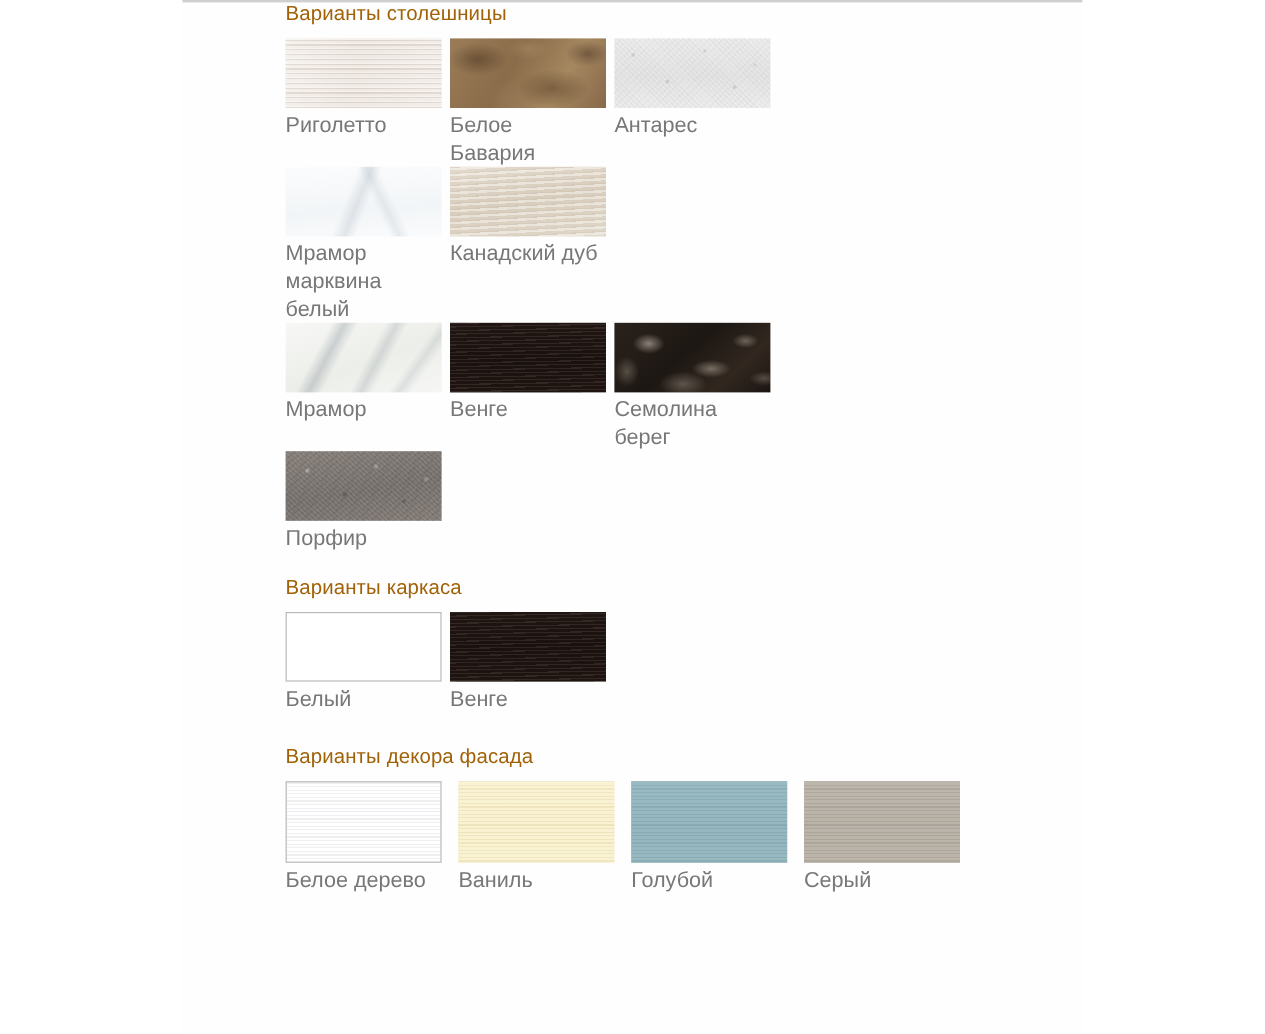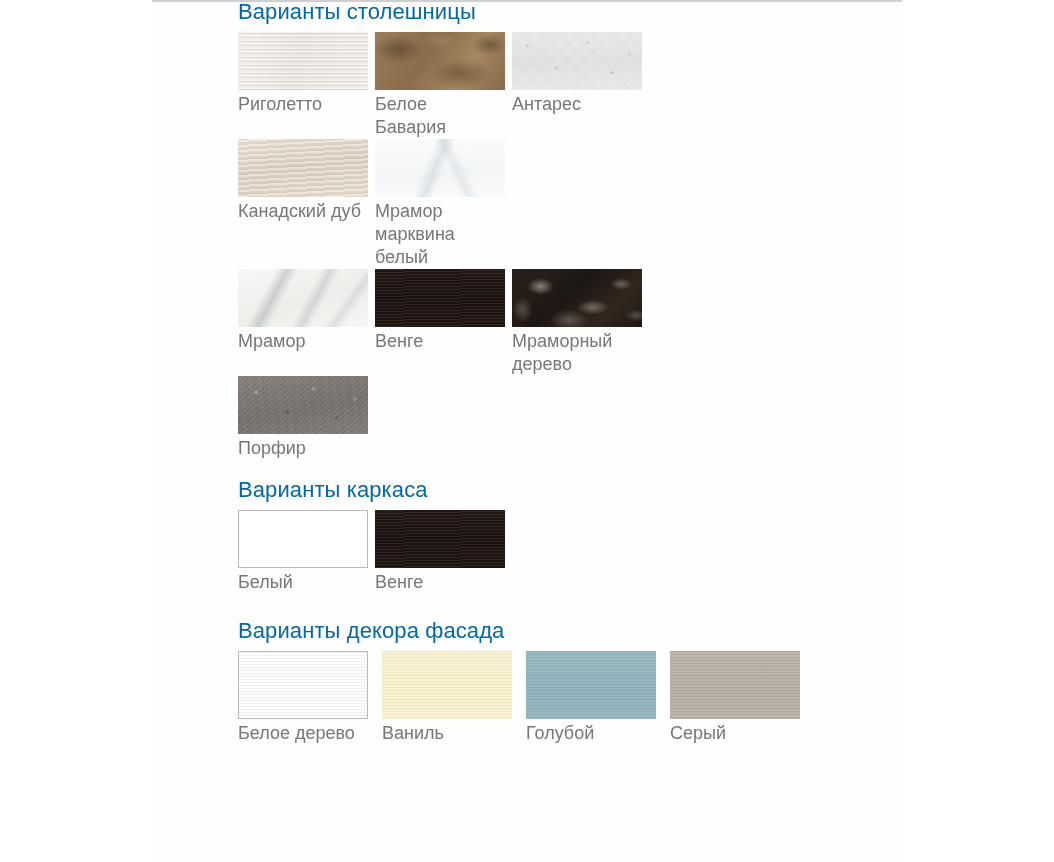--- a/index.html
+++ b/index.html
@@ -28,22 +28,22 @@
 
   .content {
     position: absolute;
     left: 86px;
     top: 0;
     width: 620px;
   }
 
   .section { margin: 0; }
   .section-heading {
-    font-size: 22px;
-    color: #0369a1;
+    font-size: 17px;
+    color: #a16207;
     margin: 0;
     font-weight: normal;
     line-height: 20px;
     letter-spacing: 0.1px;
   }
 
   .swatch-grid {
     display: flex;
     flex-wrap: wrap;
     align-items: flex-start;
@@ -209,41 +209,41 @@
             <div class="swatch-label">Белое Бавария</div>
           </div>
           <div class="swatch-cell">
             <span class="swatch-tile tx-antares"></span>
             <div class="swatch-label">Антарес</div>
           </div>
         </div>
 
         <div class="row">
           <div class="swatch-cell">
+            <span class="swatch-tile tx-marmor-markvina"></span>
+            <div class="swatch-label">Мрамор марквина белый</div>
+          </div>
+          <div class="swatch-cell">
             <span class="swatch-tile tx-kanadskiy-dub"></span>
             <div class="swatch-label">Канадский дуб</div>
           </div>
-          <div class="swatch-cell">
-            <span class="swatch-tile tx-marmor-markvina"></span>
-            <div class="swatch-label">Мрамор марквина белый</div>
-          </div>
         </div>
 
         <div class="row">
           <div class="swatch-cell">
             <span class="swatch-tile tx-marmor"></span>
             <div class="swatch-label">Мрамор</div>
           </div>
           <div class="swatch-cell">
             <span class="swatch-tile tx-venge"></span>
             <div class="swatch-label">Венге</div>
           </div>
           <div class="swatch-cell">
             <span class="swatch-tile tx-marble-bereg"></span>
-            <div class="swatch-label">Мраморный дерево</div>
+            <div class="swatch-label">Семолина берег</div>
           </div>
         </div>
 
         <div class="row">
           <div class="swatch-cell">
             <span class="swatch-tile tx-porfir"></span>
             <div class="swatch-label">Порфир</div>
           </div>
         </div>
 

